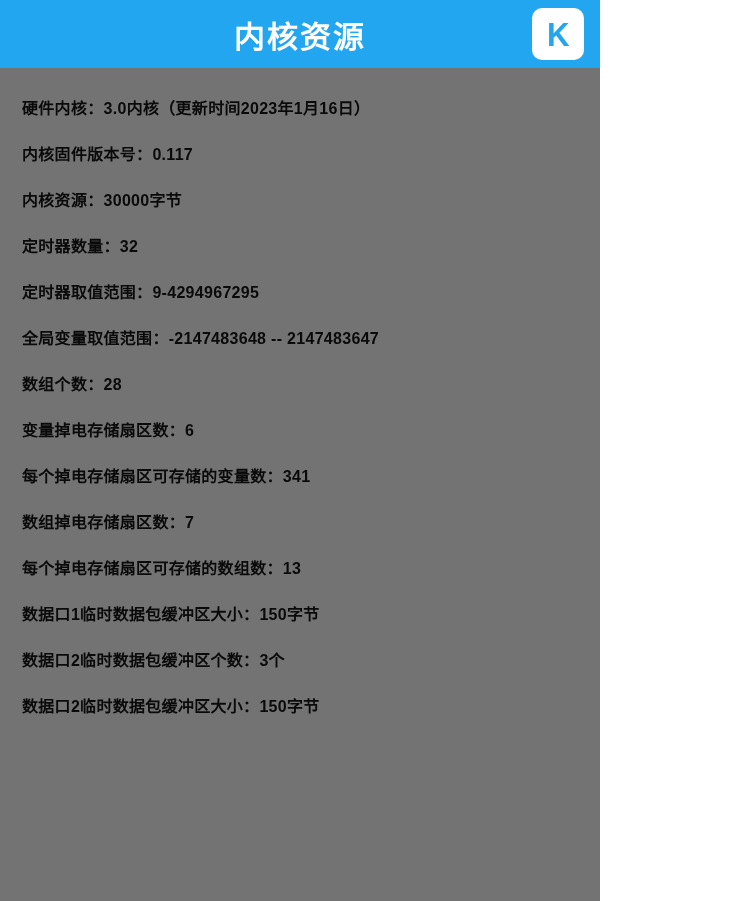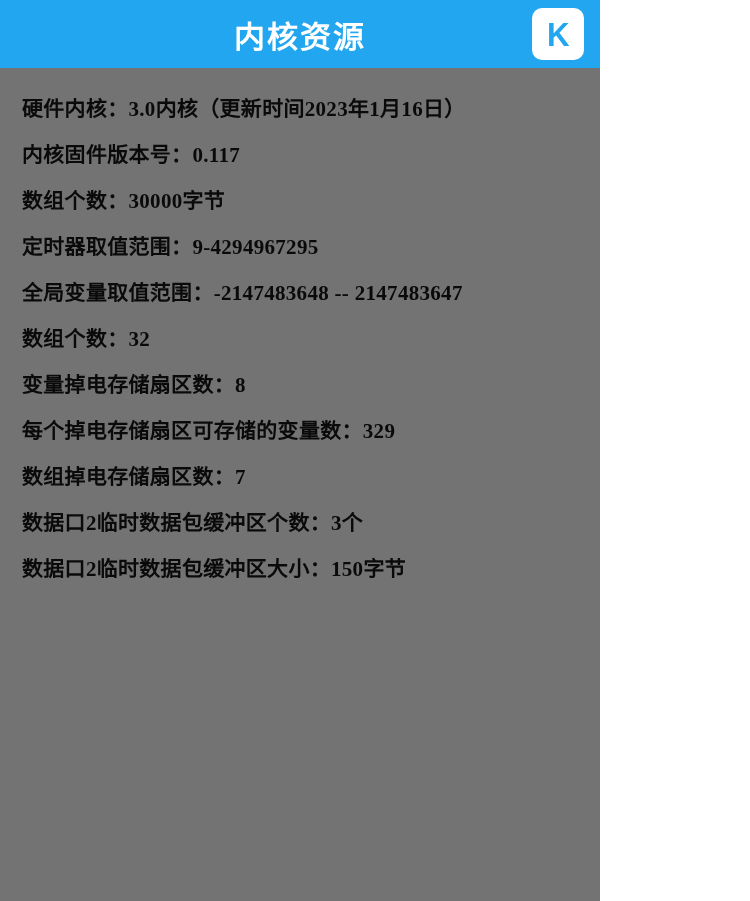--- a/index.html
+++ b/index.html
@@ -52,23 +52,23 @@
     font-weight: bold;
     font-size: 34px;
     line-height: 34px;
     color: #22a6f0;
     transform: scaleX(0.92);
   }
   .content {
     padding: 18px 0 0 22px;
   }
   .info-line {
-    font-family: Liberation Serif, serif;
+    font-family: Liberation Sans, sans-serif;
     font-weight: bold;
-    font-size: 21px;
+    font-size: 16px;
     line-height: 46px;
     color: #0a0a0a;
     white-space: nowrap;
     letter-spacing: 0.3px;
   }
 </style>
 </head>
 <body>
 
 <div class="page">
@@ -76,24 +76,27 @@
   <div class="header">
     <div class="header-title">内核资源</div>
     <div class="logo">
       <span class="logo-glyph">K</span>
     </div>
   </div>
 
   <div class="content">
     <div class="info-line">硬件内核：3.0内核（更新时间2023年1月16日）</div>
     <div class="info-line">内核固件版本号：0.117</div>
-    <div class="info-line">数组个数：30000字节</div>
+    <div class="info-line">内核资源：30000字节</div>
+    <div class="info-line">定时器数量：32</div>
     <div class="info-line">定时器取值范围：9-4294967295</div>
     <div class="info-line">全局变量取值范围：-2147483648 -- 2147483647</div>
-    <div class="info-line">数组个数：32</div>
-    <div class="info-line">变量掉电存储扇区数：8</div>
-    <div class="info-line">每个掉电存储扇区可存储的变量数：329</div>
+    <div class="info-line">数组个数：28</div>
+    <div class="info-line">变量掉电存储扇区数：6</div>
+    <div class="info-line">每个掉电存储扇区可存储的变量数：341</div>
     <div class="info-line">数组掉电存储扇区数：7</div>
+    <div class="info-line">每个掉电存储扇区可存储的数组数：13</div>
+    <div class="info-line">数据口1临时数据包缓冲区大小：150字节</div>
     <div class="info-line">数据口2临时数据包缓冲区个数：3个</div>
     <div class="info-line">数据口2临时数据包缓冲区大小：150字节</div>
   </div>
 
 </div>
 
 </body></html>

